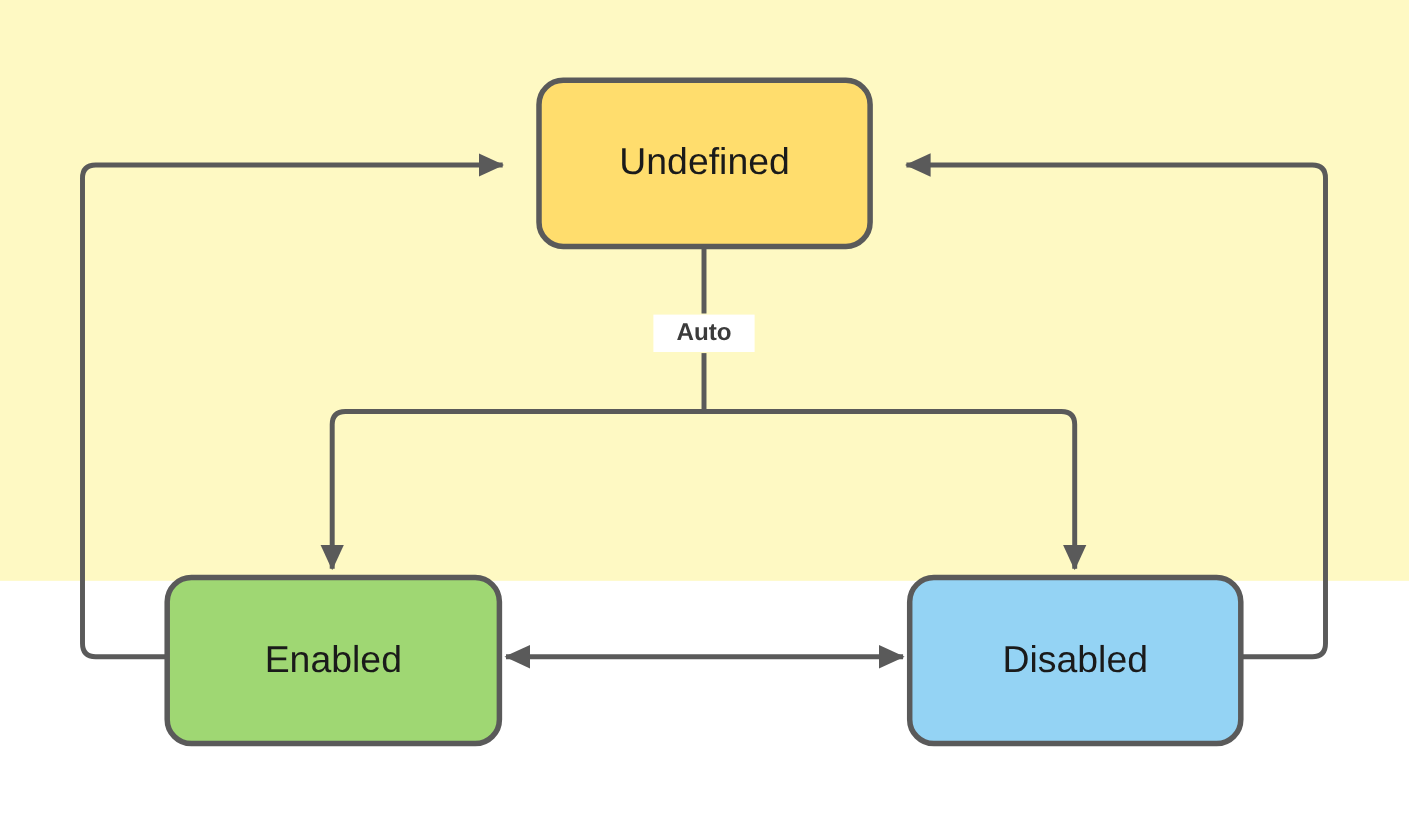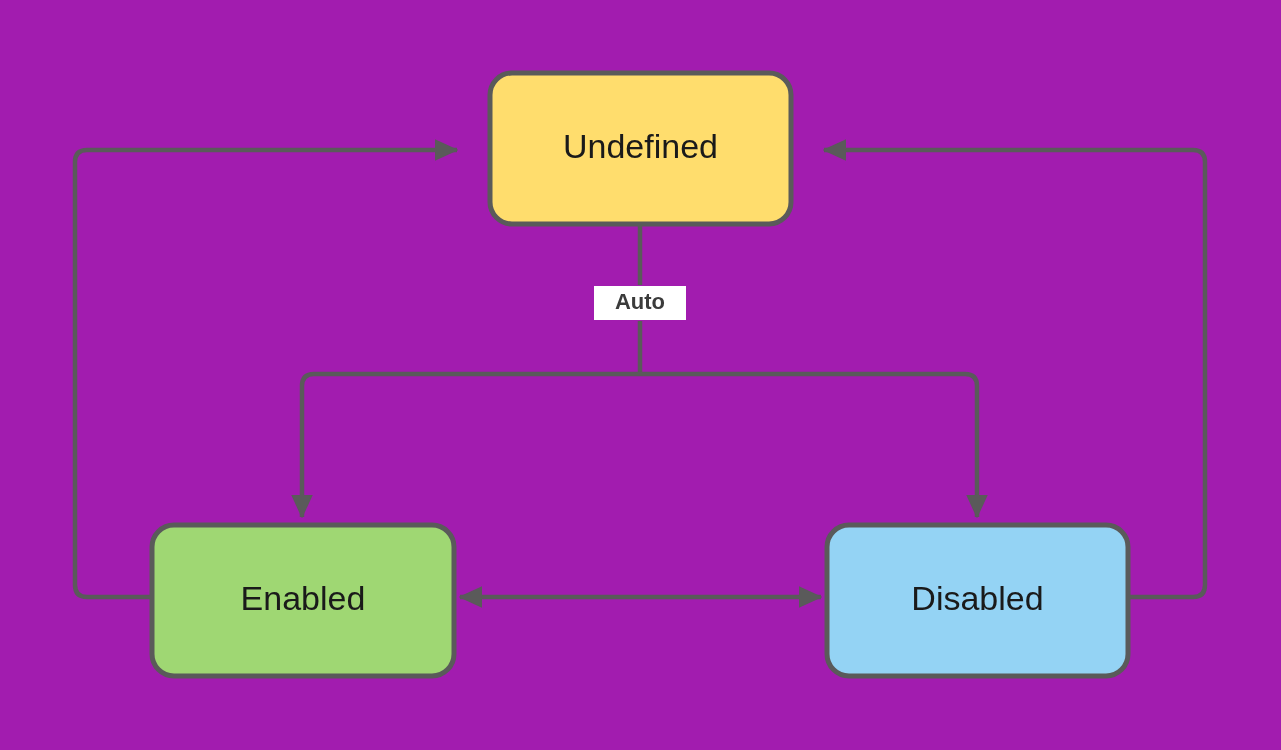--- a/index.html
+++ b/index.html
@@ -10,22 +10,22 @@
   }
   body {
     width: 1281px;
     height: 750px;
     font-family: "Liberation Sans", sans-serif;
     overflow: hidden;
   }
   #diagram-root {
     position: relative;
     width: 1281px;
-    height: 750px;
-    background: #a21caf;
+    height: 528px;
+    background: #fef9c3;
   }
   svg.diagram-canvas {
     position: absolute;
     top: 0;
     left: 0;
     width: 1281px;
     height: 750px;
     display: block;
   }
   .node-label {

